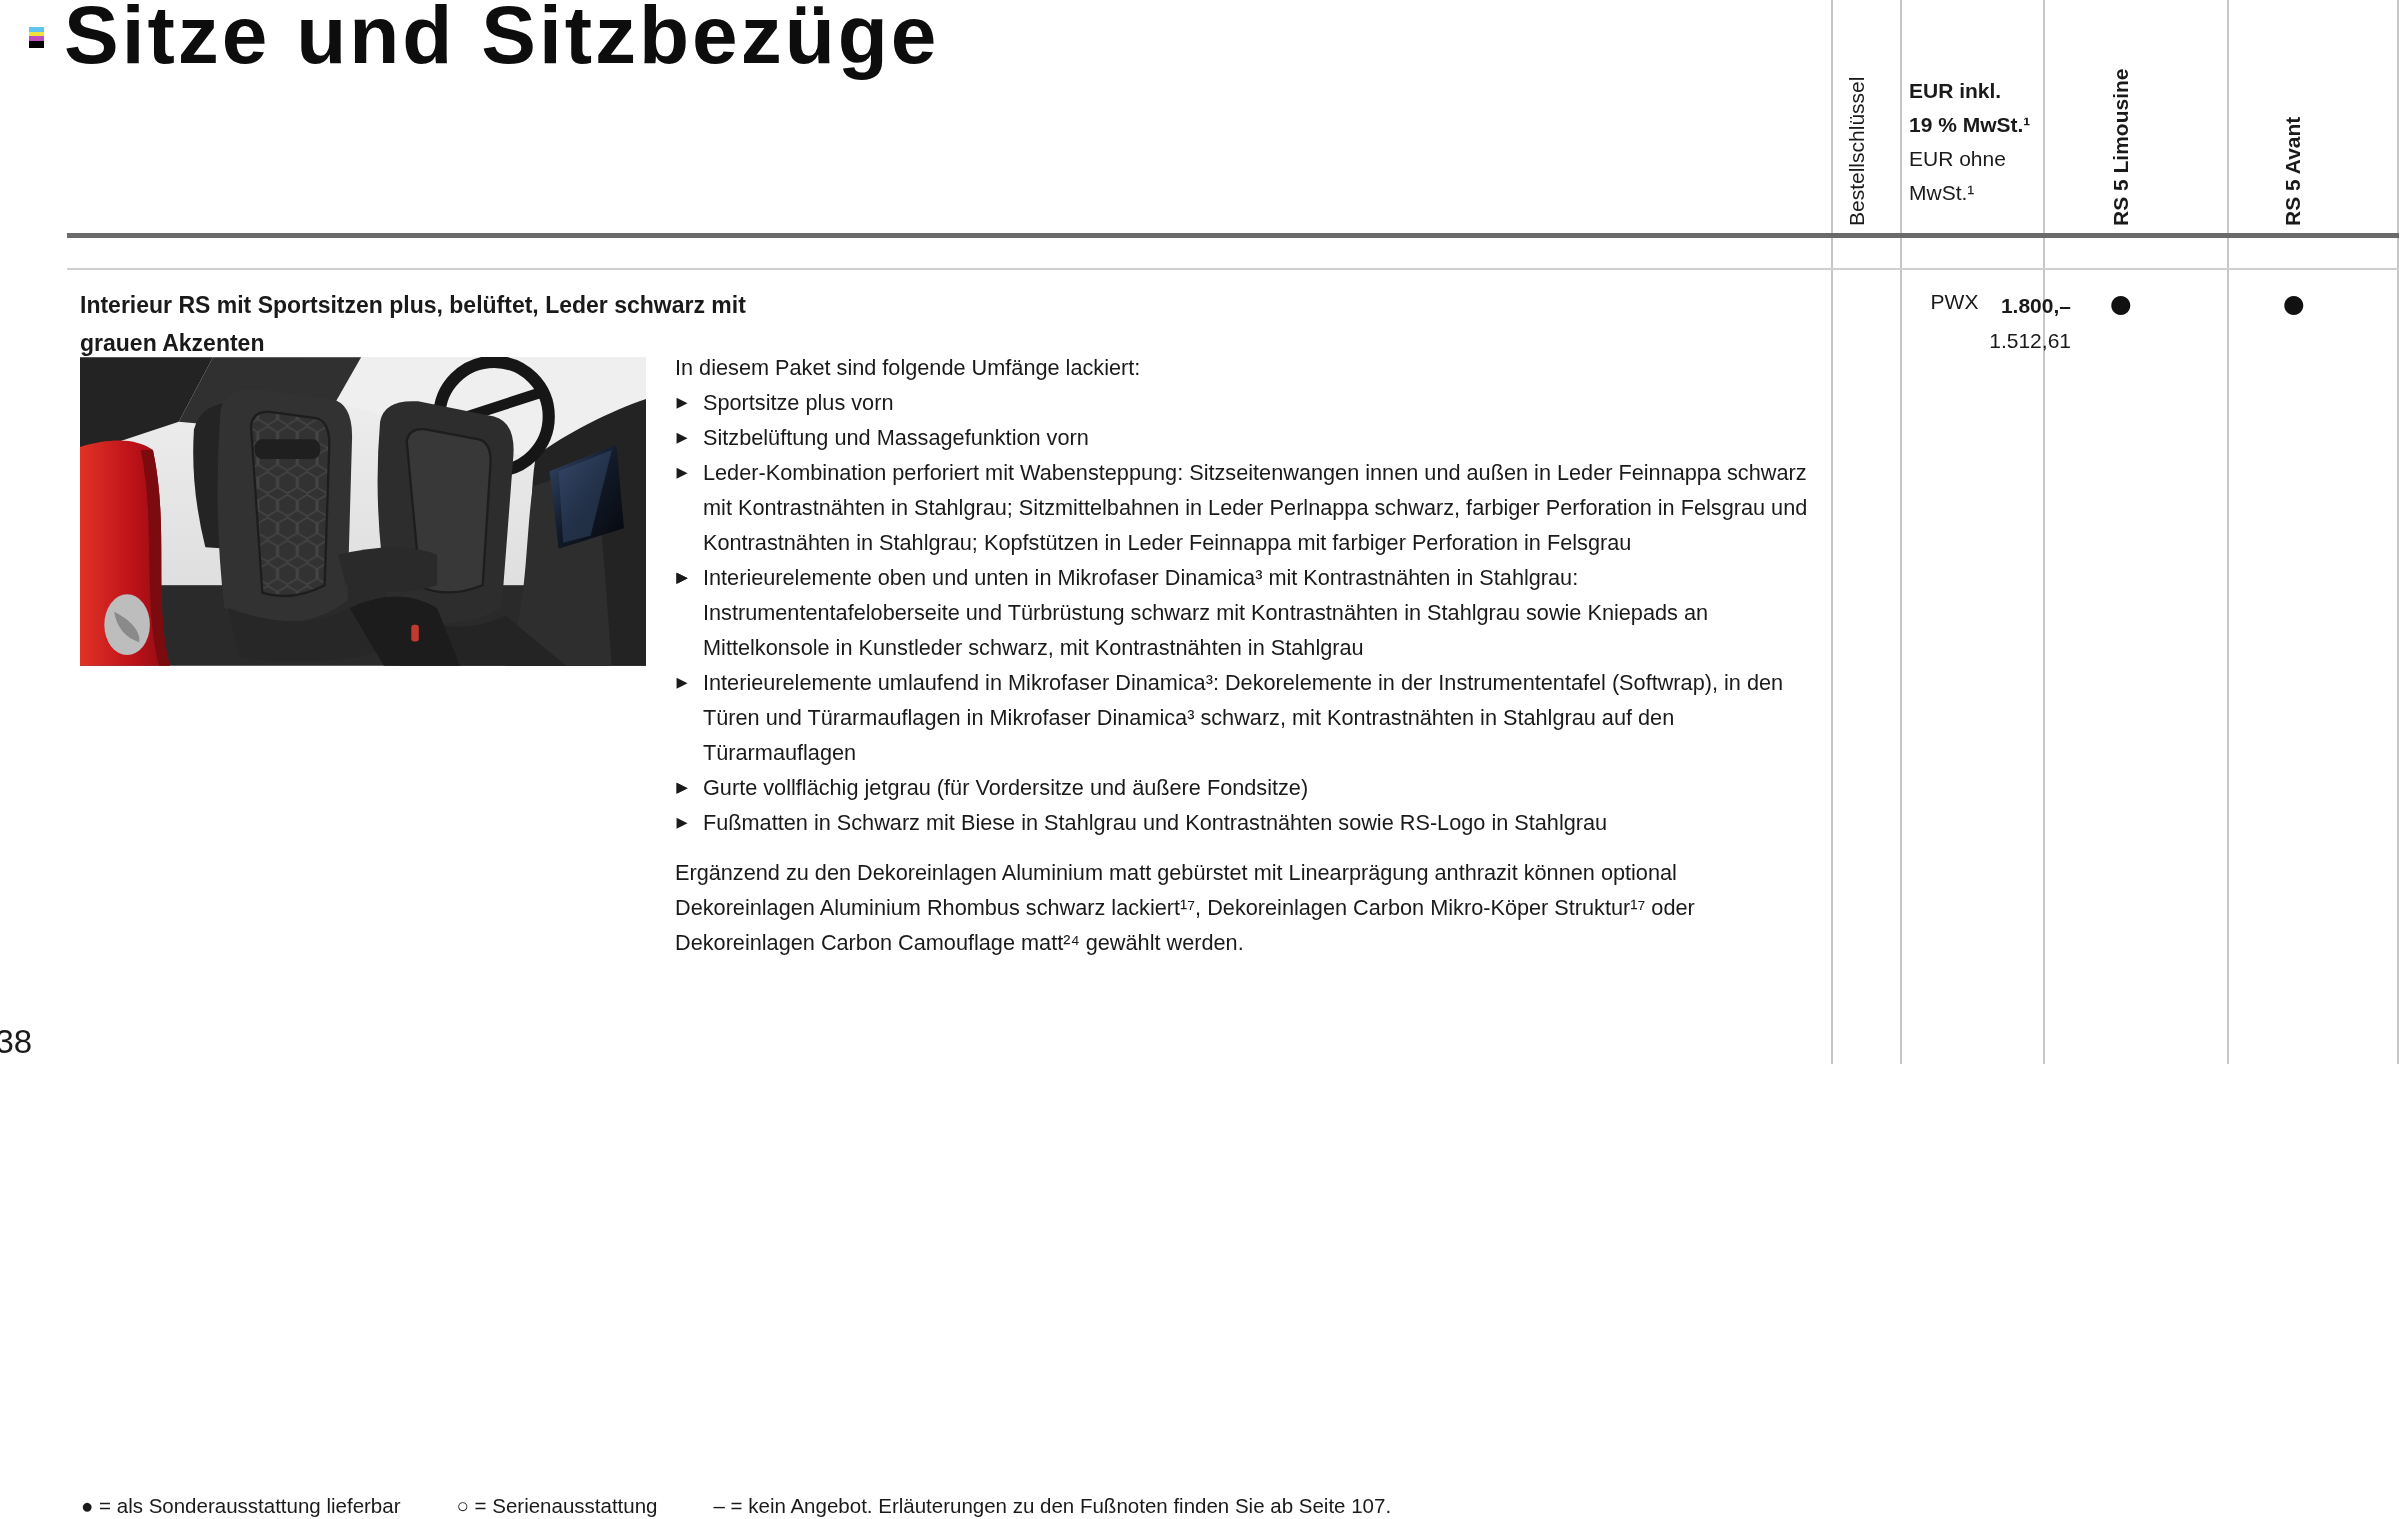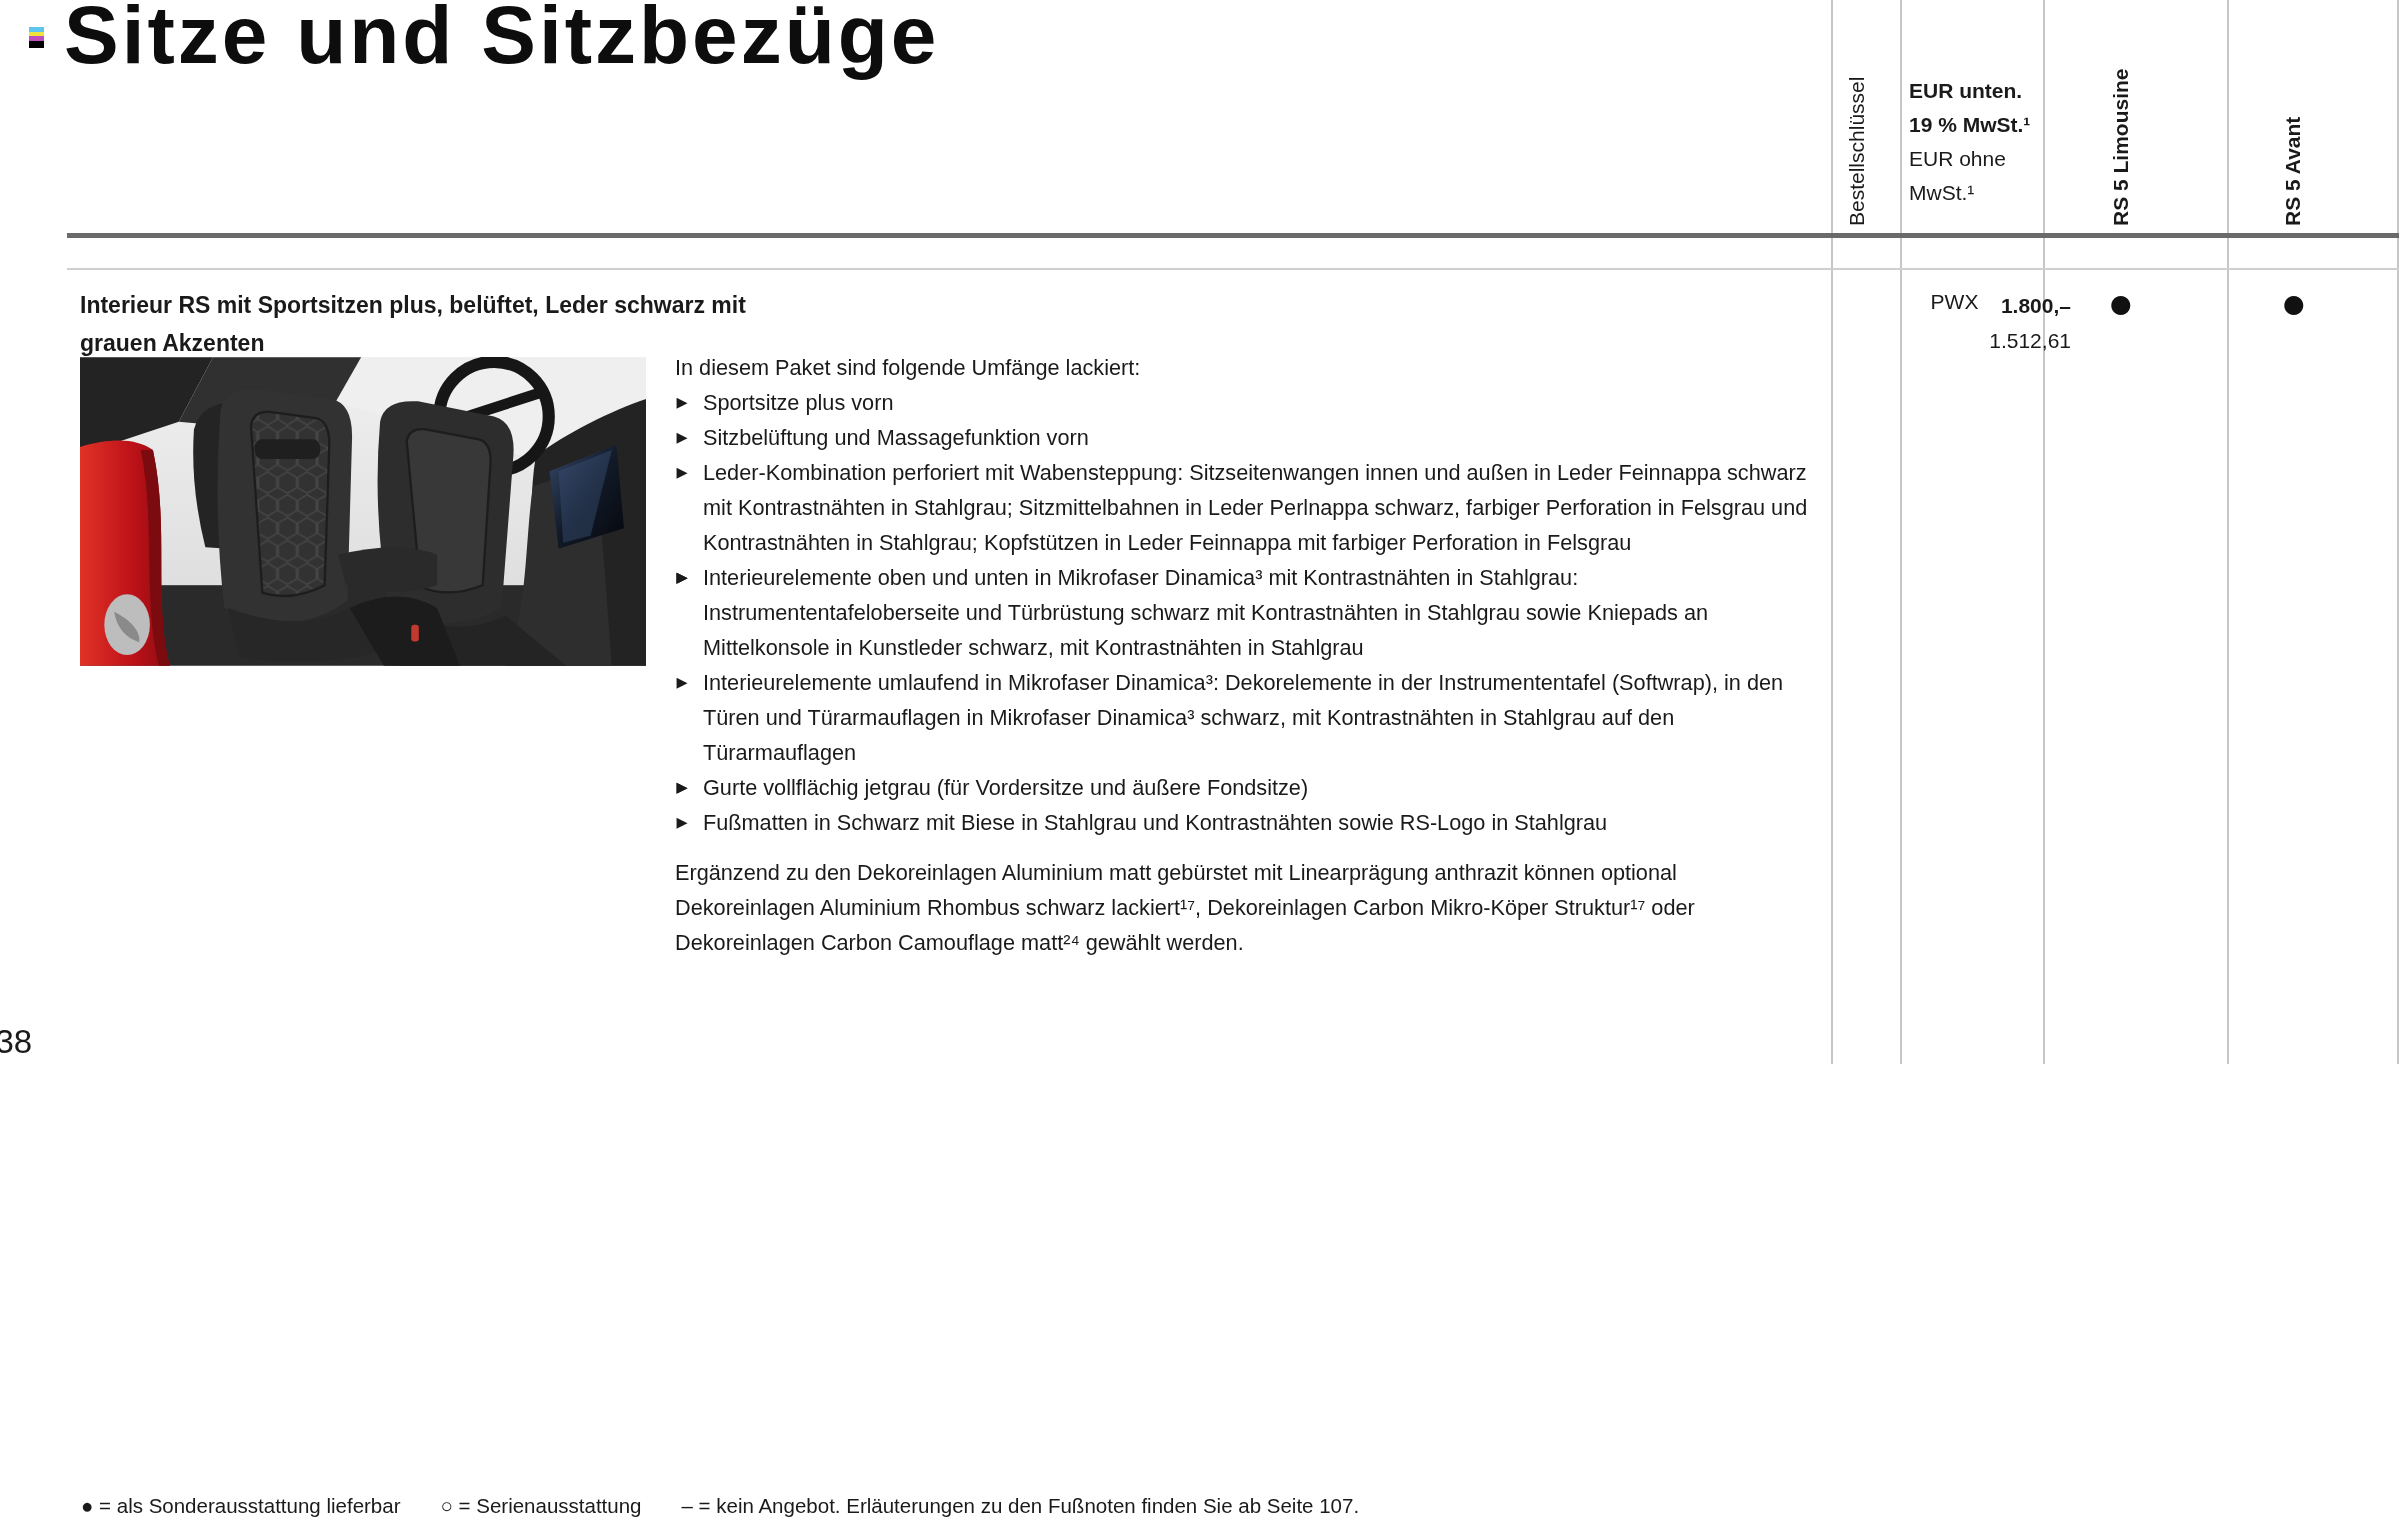--- a/index.html
+++ b/index.html
@@ -61,21 +61,21 @@
   .dot {
     font-size: 25px; line-height: 25px; color: #111;
     transform: translate(-50%, -50%);
     font-family: "DejaVu Sans", sans-serif;
   }
 
   .page-number { left: -4.6px; top: 1023px; font-size: 33px; color: #1a1a1a; }
 
   .footer-legend {
     left: 81px; top: 1493px;
-    display: flex; gap: 40px;
+    display: flex; gap: 56px;
     font-size: 20.5px; line-height: 26px; white-space: nowrap;
     font-family: "Liberation Sans", "DejaVu Sans", sans-serif;
   }
 </style>
 </head>
 <body>
 
 <div>
 
   <div class="abs reg-mark">
@@ -93,21 +93,21 @@
   <div class="abs vline" style="left:2227px"></div>
   <div class="abs vline" style="left:2397px"></div>
   <div class="abs rule-thick"></div>
   <div class="abs rule-thin"></div>
 
   <div class="abs vlabel" style="left:1845px">Bestellschlüssel</div>
   <div class="abs vlabel bold" style="left:2109px">RS 5 Limousine</div>
   <div class="abs vlabel bold" style="left:2281px">RS 5 Avant</div>
 
   <div class="abs eur-header">
-    <div class="b">EUR unten.</div>
+    <div class="b">EUR inkl.</div>
     <div class="b">19 % MwSt.¹</div>
     <div>EUR ohne</div>
     <div>MwSt.¹</div>
   </div>
 
   <div class="abs row-title">Interieur RS mit Sportsitzen plus, belüftet, Leder schwarz mit grauen Akzenten</div>
 
   <svg class="abs seat-figure" viewBox="0 0 745 406" role="img">
     <defs>
       <linearGradient id="bgGrad" x1="0" y1="0" x2="0" y2="1">

